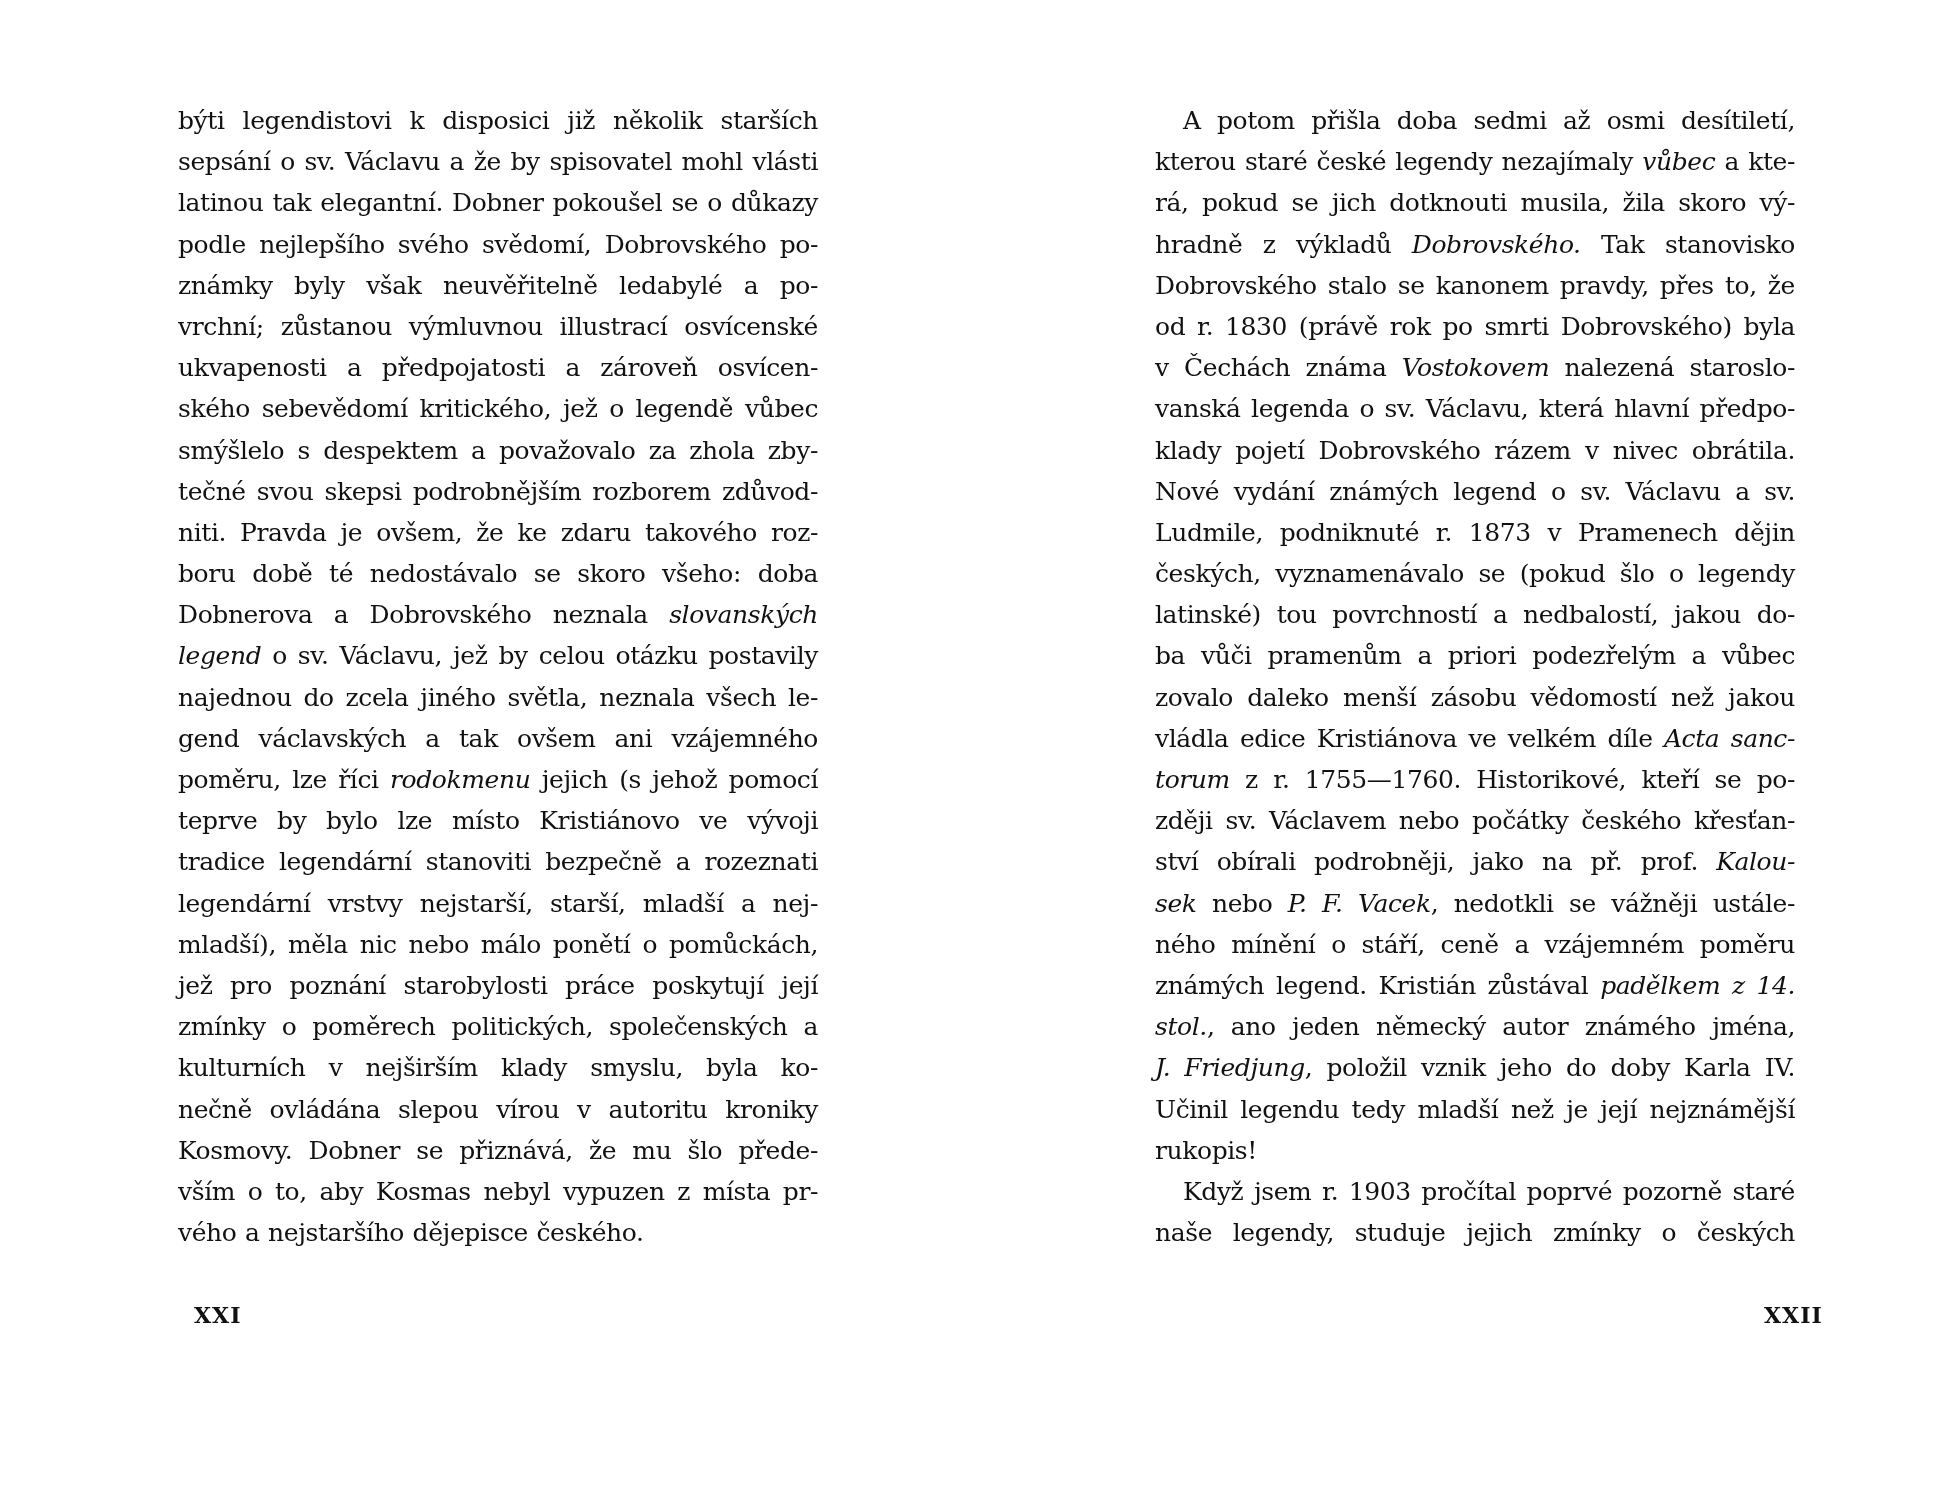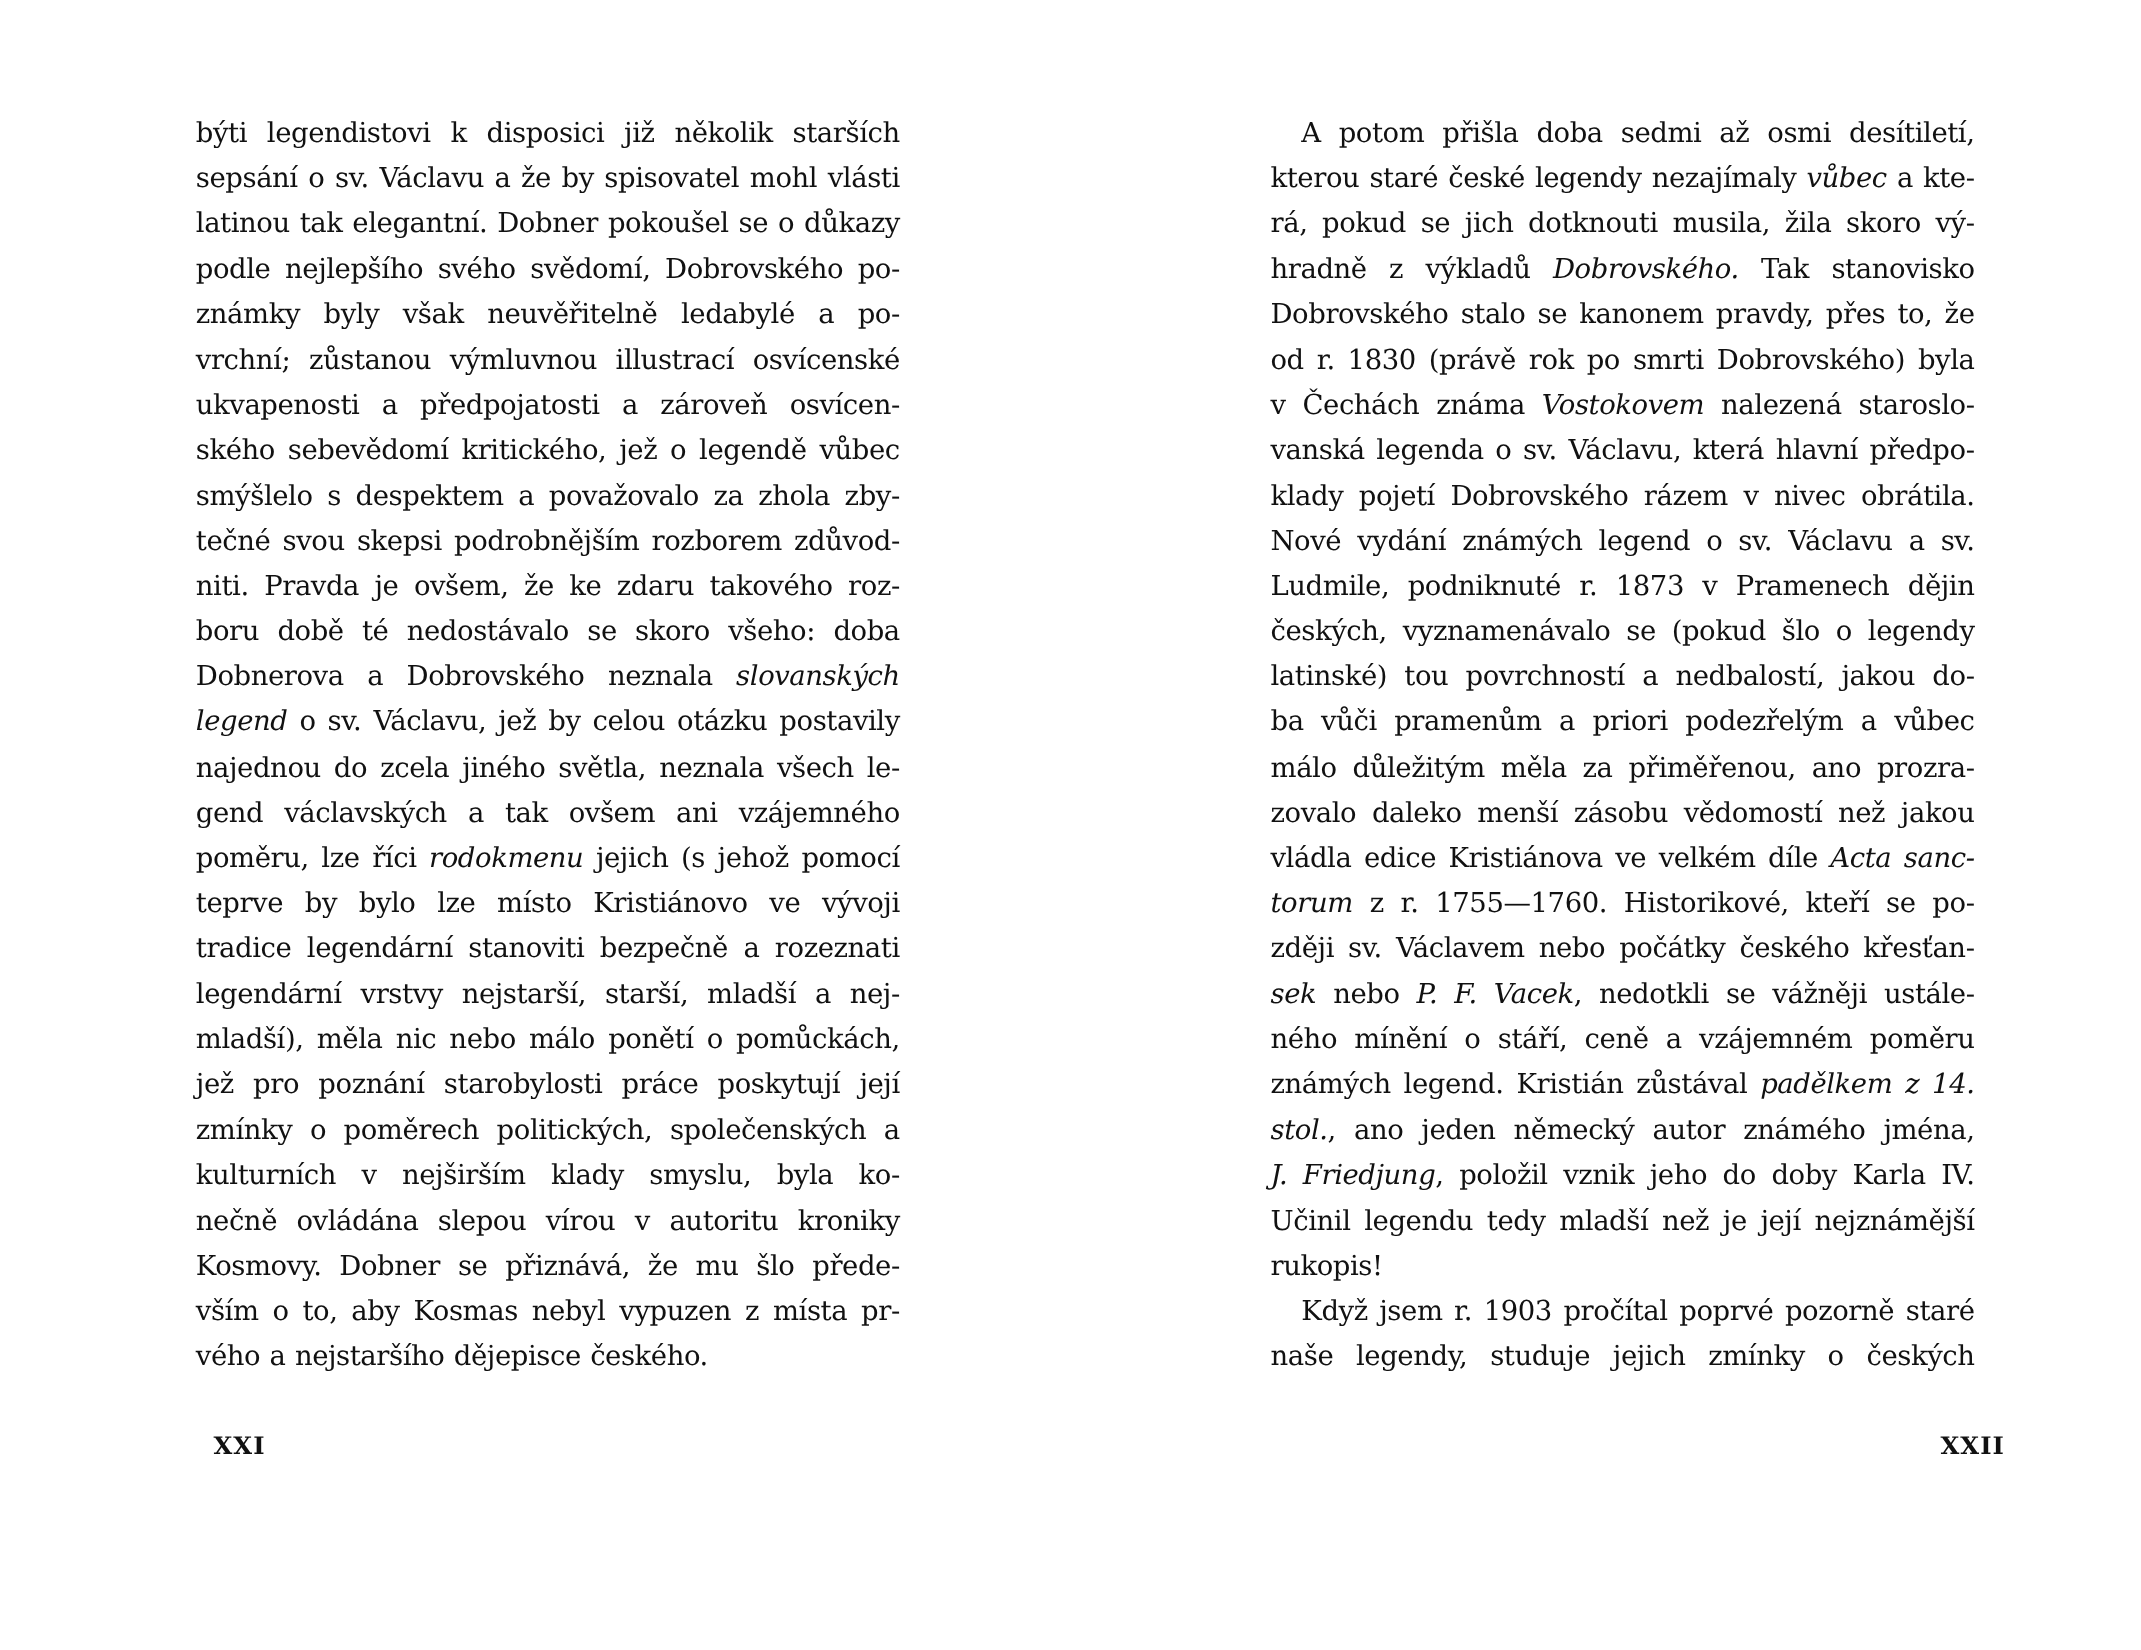--- a/index.html
+++ b/index.html
@@ -62,25 +62,25 @@
     <span class="line"><span>Dobrovského stalo se kanonem pravdy, přes to, že</span></span>
     <span class="line"><span>od r. 1830 (právě rok po smrti Dobrovského) byla</span></span>
     <span class="line"><span>v Čechách známa </span><i>Vostokovem</i><span> nalezená staroslo-</span></span>
     <span class="line"><span>vanská legenda o sv. Václavu, která hlavní předpo-</span></span>
     <span class="line"><span>klady pojetí Dobrovského rázem v nivec obrátila.</span></span>
     <span class="line"><span>Nové vydání známých legend o sv. Václavu a sv.</span></span>
     <span class="line"><span>Ludmile, podniknuté r. 1873 v Pramenech dějin</span></span>
     <span class="line"><span>českých, vyznamenávalo se (pokud šlo o legendy</span></span>
     <span class="line"><span>latinské) tou povrchností a nedbalostí, jakou do-</span></span>
     <span class="line"><span>ba vůči pramenům a priori podezřelým a vůbec</span></span>
-    <span class="line"><span>málo důležitým měla za přiměřenou, ano prozra-</span></span>
     <span class="line"><span>zovalo daleko menší zásobu vědomostí než jakou</span></span>
     <span class="line"><span>vládla edice Kristiánova ve velkém díle </span><i>Acta sanc-</i></span>
     <span class="line"><i>torum</i><span> z r. 1755—1760. Historikové, kteří se po-</span></span>
     <span class="line"><span>zději sv. Václavem nebo počátky českého křesťan-</span></span>
+    <span class="line"><span>ství obírali podrobněji, jako na př. prof. </span><i>Kalou-</i></span>
     <span class="line"><i>sek</i><span> nebo </span><i>P. F. Vacek</i><span>, nedotkli se vážněji ustále-</span></span>
     <span class="line"><span>ného mínění o stáří, ceně a vzájemném poměru</span></span>
     <span class="line"><span>známých legend. Kristián zůstával </span><i>padělkem z 14.</i></span>
     <span class="line"><i>stol.</i><span>, ano jeden německý autor známého jména,</span></span>
     <span class="line"><i>J. Friedjung</i><span>, položil vznik jeho do doby Karla IV.</span></span>
     <span class="line"><span>Učinil legendu tedy mladší než je její nejznámější</span></span>
     <span class="line last"><span>rukopis!</span></span>
     <span class="line indent"><span>Když jsem r. 1903 pročítal poprvé pozorně staré</span></span>
     <span class="line"><span>naše legendy, studuje jejich zmínky o českých</span></span>
   </div>

